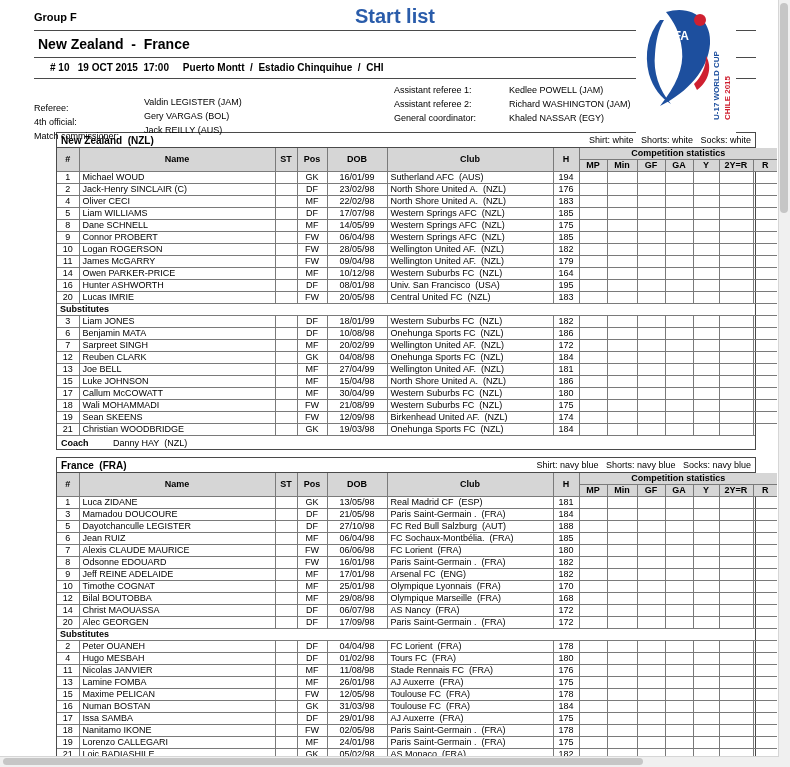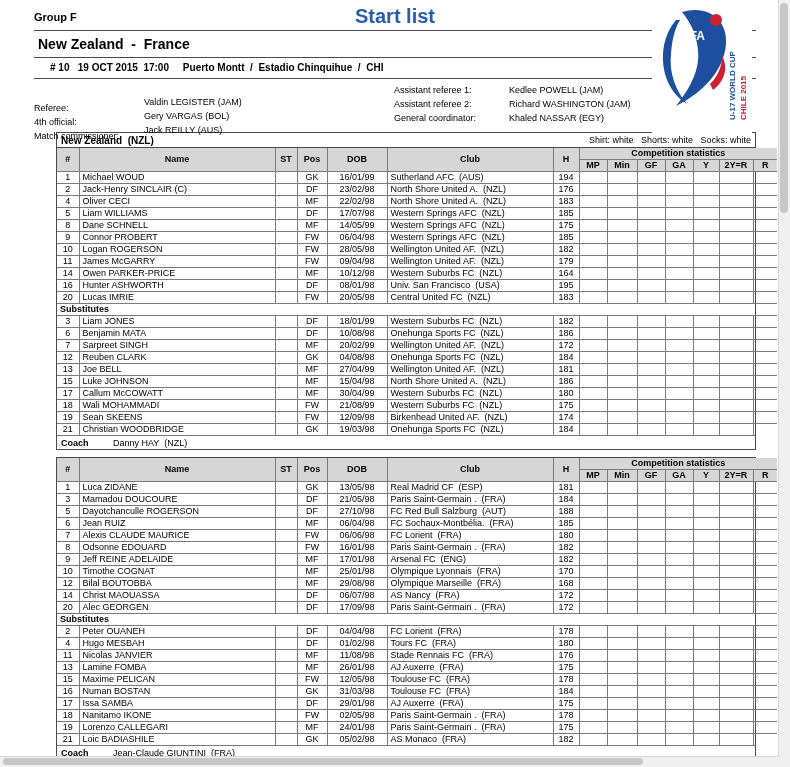--- a/index.html
+++ b/index.html
@@ -14,21 +14,21 @@
   .title{text-align:center;font-size:20px;font-weight:bold;color:#2a5caa;padding-top:1px;}
   .rule{border:none;border-top:1px solid #4a4a4a;margin:2px 0;height:0;}
   .match-title{font-size:14px;font-weight:bold;padding:3px 0 3px 4px;white-space:pre;}
   .match-info{font-size:10px;font-weight:bold;padding:2px 0 3px 4px;white-space:pre;margin-left:12px;}
   .officials{margin-top:4px;font-size:9px;}
   .off-row{display:flex;height:14px;align-items:center;}
   .off-label-l{width:110px;white-space:pre;margin-top:36px;}
   .off-value-l{width:250px;white-space:pre;margin-top:24px;}
   .off-label-r{width:115px;white-space:pre;}
   .off-value-r{flex:1;white-space:pre;}
-  .logo{position:absolute;right:4px;top:0;width:100px;height:130px;background:#fff;z-index:5;}
+  .logo{position:absolute;right:20px;top:0;width:100px;height:130px;background:#fff;z-index:5;}
 
   .team-box{border:1px solid #4a4a4a;margin-top:7px;background:#fff;margin-left:22px;}
   .team-head{display:flex;justify-content:space-between;align-items:center;
     padding:1px 4px;border-bottom:1px solid #4a4a4a;height:12px;}
   .team-name{font-size:10px;font-weight:bold;white-space:pre;}
   .kit{font-size:9px;white-space:pre;}
   table{border-collapse:collapse;width:100%;table-layout:fixed;border:hidden;}
   th,td{border:1px solid #7a7a7a;font-size:9px;line-height:9px;padding:1px 3px;
     overflow:hidden;white-space:pre;}
   th{background:#d6d6d6;font-weight:bold;text-align:center;padding:1px 1px;}
@@ -479,20 +479,24 @@
           </tr>
         </tbody>
     </table>
     <div class="coach-row">
       <span class="coach-label">Coach</span>
       <span class="coach-name">Danny HAY  (NZL)</span>
     </div>
   </div>
 
   <div class="team-box">
+    <div class="team-head">
+      <span class="team-name">France  (FRA)</span>
+      <span class="kit">Shirt: navy blue   Shorts: navy blue   Socks: navy blue</span>
+    </div>
     <table>
       <colgroup>
         <col style="width:22px">
           <col style="width:196px">
           <col style="width:22px">
           <col style="width:30px">
         <col style="width:60px">
           <col style="width:166px">
           <col style="width:26px">
         <col style="width:28px">
@@ -552,21 +556,21 @@
             <td class="c"></td>
             <td class="c"></td>
             <td class="c"></td>
             <td class="c"></td>
             <td class="c"></td>
             <td class="c"></td>
             <td class="c"></td>
           </tr>
           <tr>
             <td class="c">5</td>
-            <td>Dayotchanculle ROGERSON</td>
+            <td>Dayotchanculle LEGISTER</td>
             <td class="c"></td>
             <td class="c">DF</td>
             <td class="c">27/10/98</td>
             <td>FC Red Bull Salzburg  (AUT)</td>
             <td class="c">188</td>
             <td class="c"></td>
             <td class="c"></td>
             <td class="c"></td>
             <td class="c"></td>
             <td class="c"></td>

